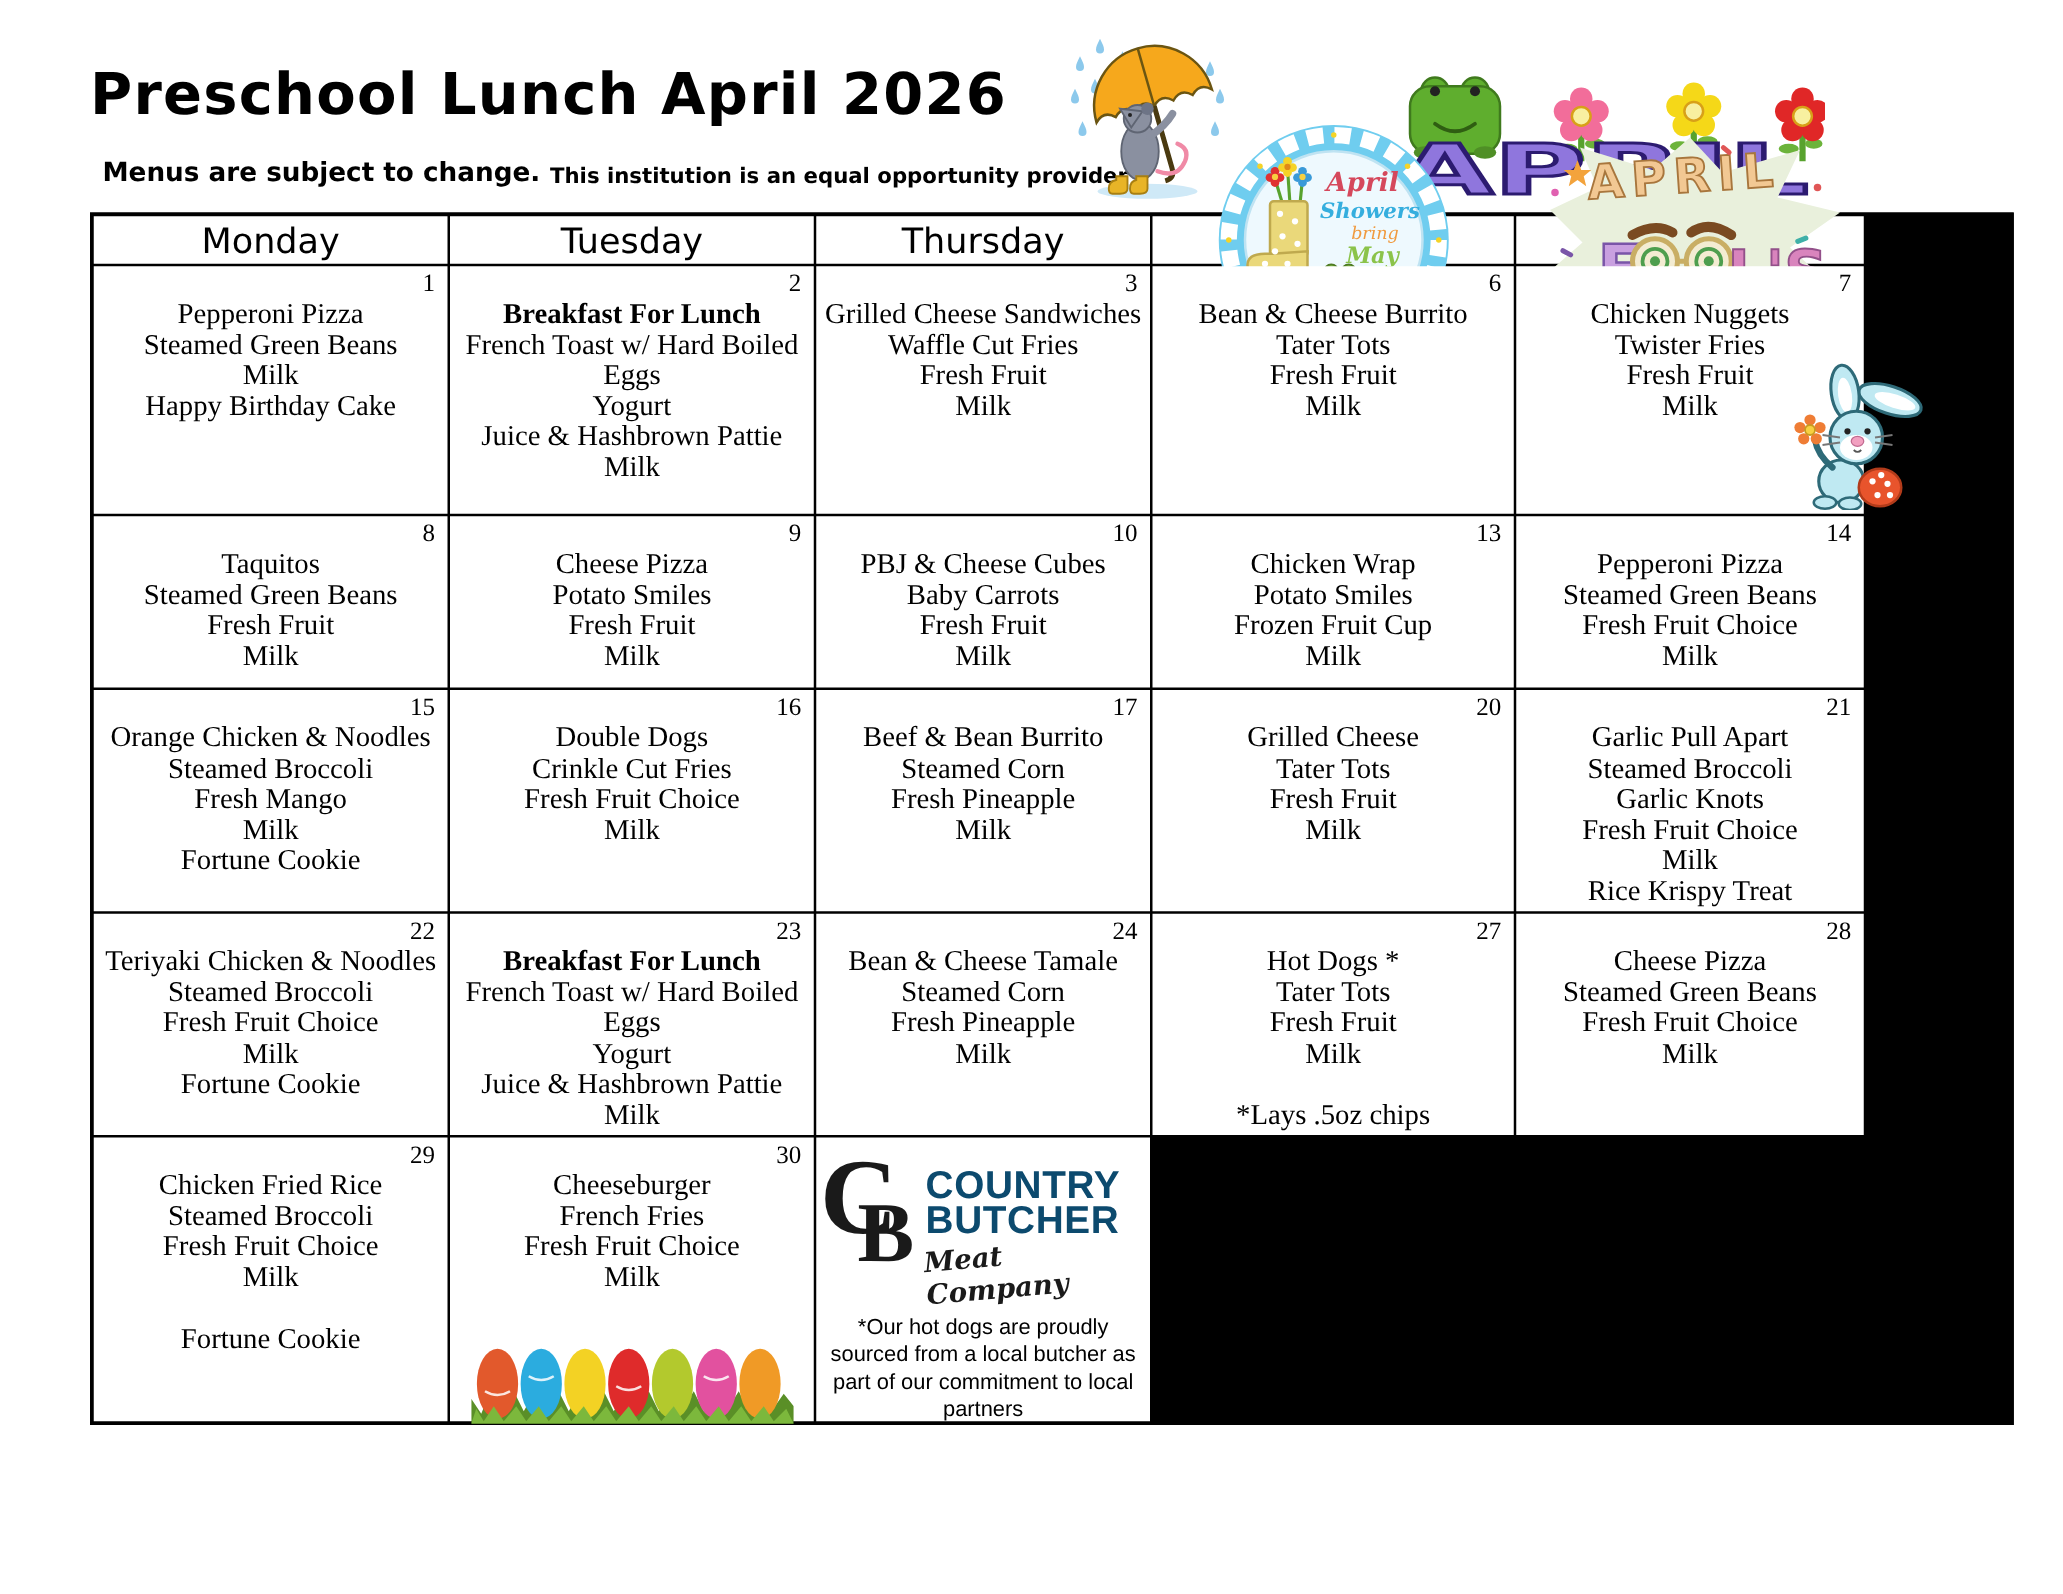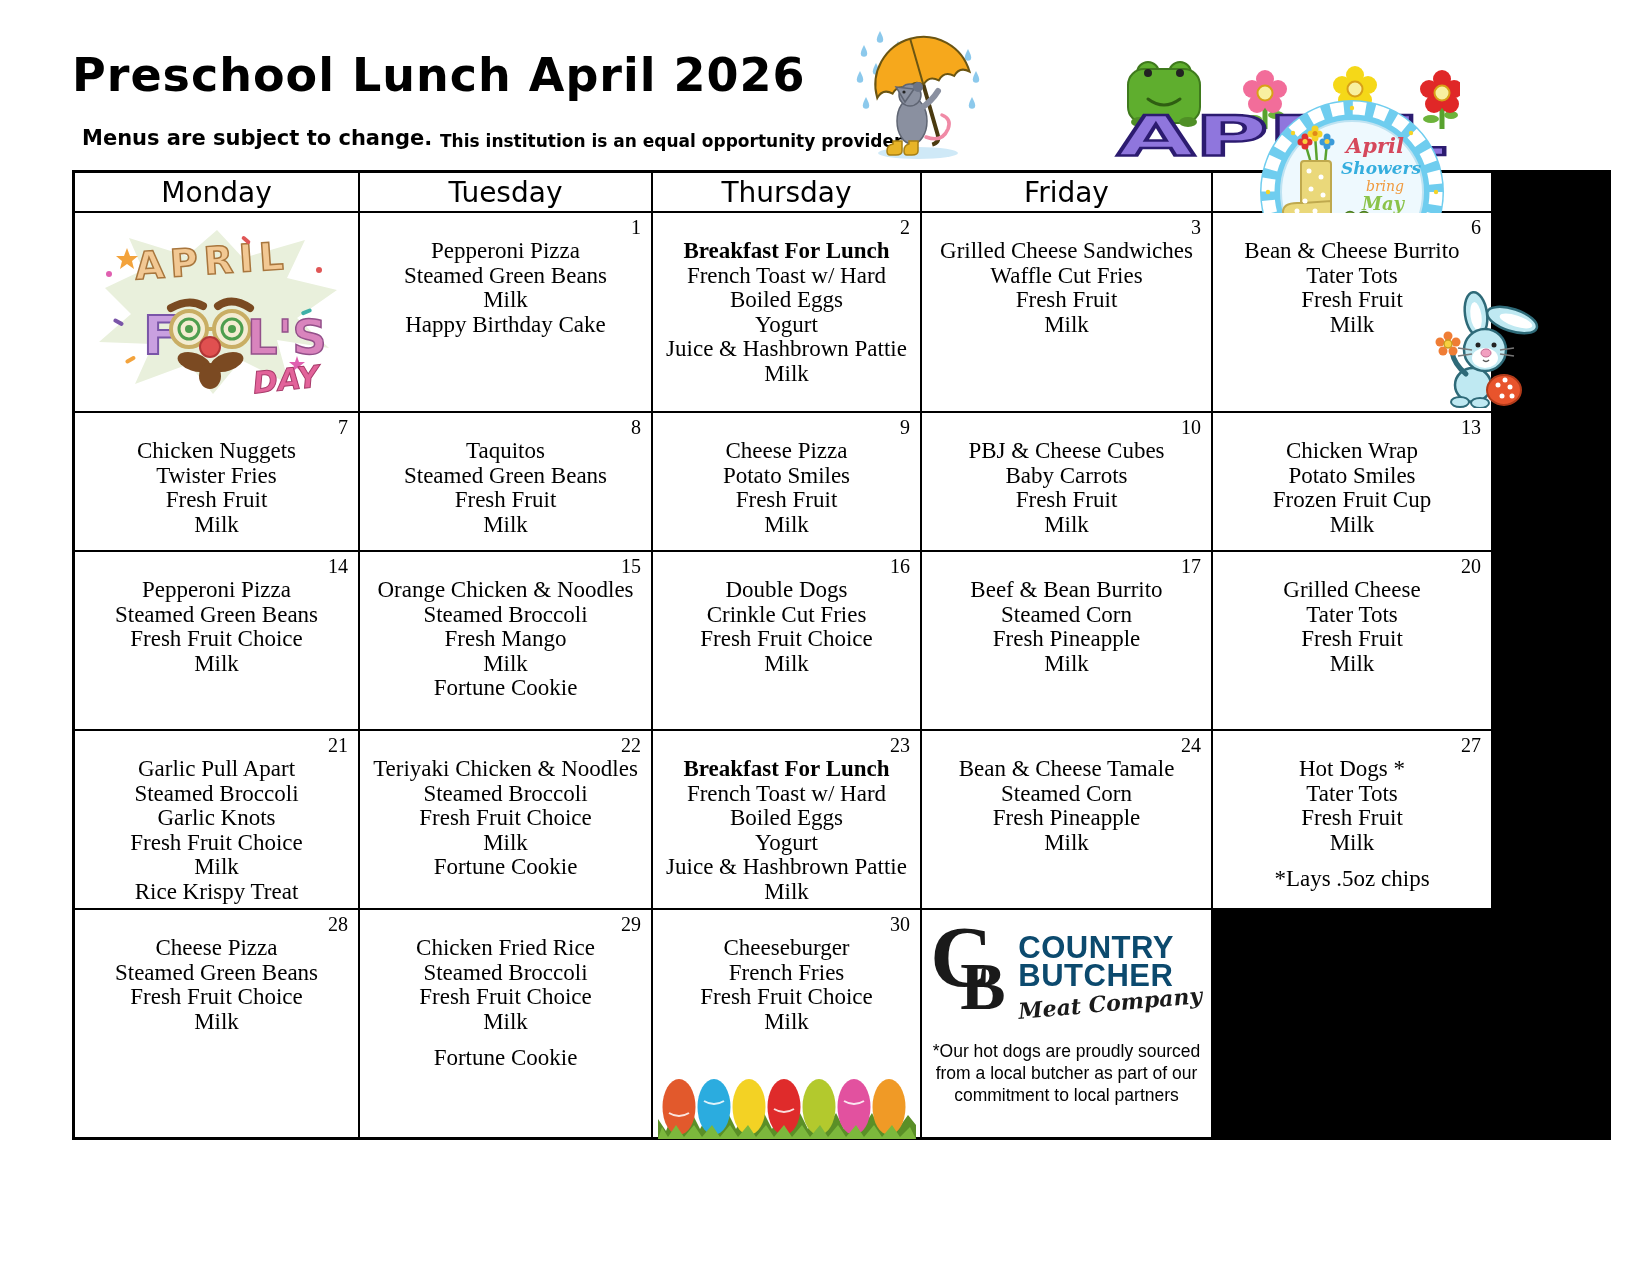--- a/index.html
+++ b/index.html
@@ -18,21 +18,21 @@
     background:#000;border:3px solid #000;display:grid;
     grid-template-columns:283px 291px 267px 289px 278px;
     grid-template-rows:38px 198px 137px 177px 177px 227px;gap:2px}
   .hcell{background:#fff;display:flex;align-items:center;justify-content:center;
     font-family:"DejaVu Sans",sans-serif;font-size:28px}
   .cell{background:#fff;position:relative;padding:2px 3px;overflow:visible}
   .img-cell{display:flex;align-items:center;justify-content:center}
   .date{font-size:20px;text-align:right;padding-right:7px;height:24px;line-height:24px}
   .menu{text-align:center;font-size:23px;line-height:24.5px}
   .mhead{font-weight:700;}
-  .footnote{margin-top:12px}
+  .footnote{margin-top:25px}
   .art{display:flex;justify-content:center}
   .art-easter-eggs{position:absolute;left:50%;transform:translateX(-50%);bottom:-2px}
 
   
   .cb-logo{display:flex;align-items:flex-start;justify-content:center;margin-top:16px;gap:4px}
   .cb-mono{position:relative;width:84px;height:104px;font-family:"Liberation Serif",serif;font-weight:700;color:#1a1a1a}
   .cb-c{position:absolute;left:0;top:-14px;font-size:86px;line-height:1}
   .cb-b{position:absolute;left:30px;top:24px;font-size:68px;line-height:1}
   .cb-names{padding-top:6px}
   .cb-n1,.cb-n2{font-family:"Liberation Sans",sans-serif;font-weight:700;font-size:31px;letter-spacing:.5px;line-height:28px;color:#0c4a6e}
@@ -177,21 +177,20 @@
           <circle cx="124" cy="106" r="2.5" fill="#fff"></circle>
         <circle cx="117" cy="90" r="2.5" fill="#fff"></circle>
       </g>
     </svg>
   </div>
 
   <div id="calendar-grid">
       <div class="hcell">Monday</div>
       <div class="hcell">Tuesday</div>
       <div class="hcell">Thursday</div>
-      <div class="hcell">Friday</div>
       <div class="cell img-cell">
         <div class="art art-april-showers">
     <svg width="190" height="190" viewBox="0 0 190 190">
       <circle cx="95" cy="95" r="92" fill="#6fcdef"></circle>
       <circle cx="95" cy="95" r="84" fill="none" stroke="#ffffff" stroke-width="13" stroke-dasharray="13 9"></circle>
       <g fill="#f5d327">
         <circle cx="179" cy="95" r="2.2"></circle>
               <circle cx="154" cy="154" r="2.2"></circle>
               <circle cx="95" cy="179" r="2.2"></circle>
         <circle cx="36" cy="154" r="2.2"></circle>

